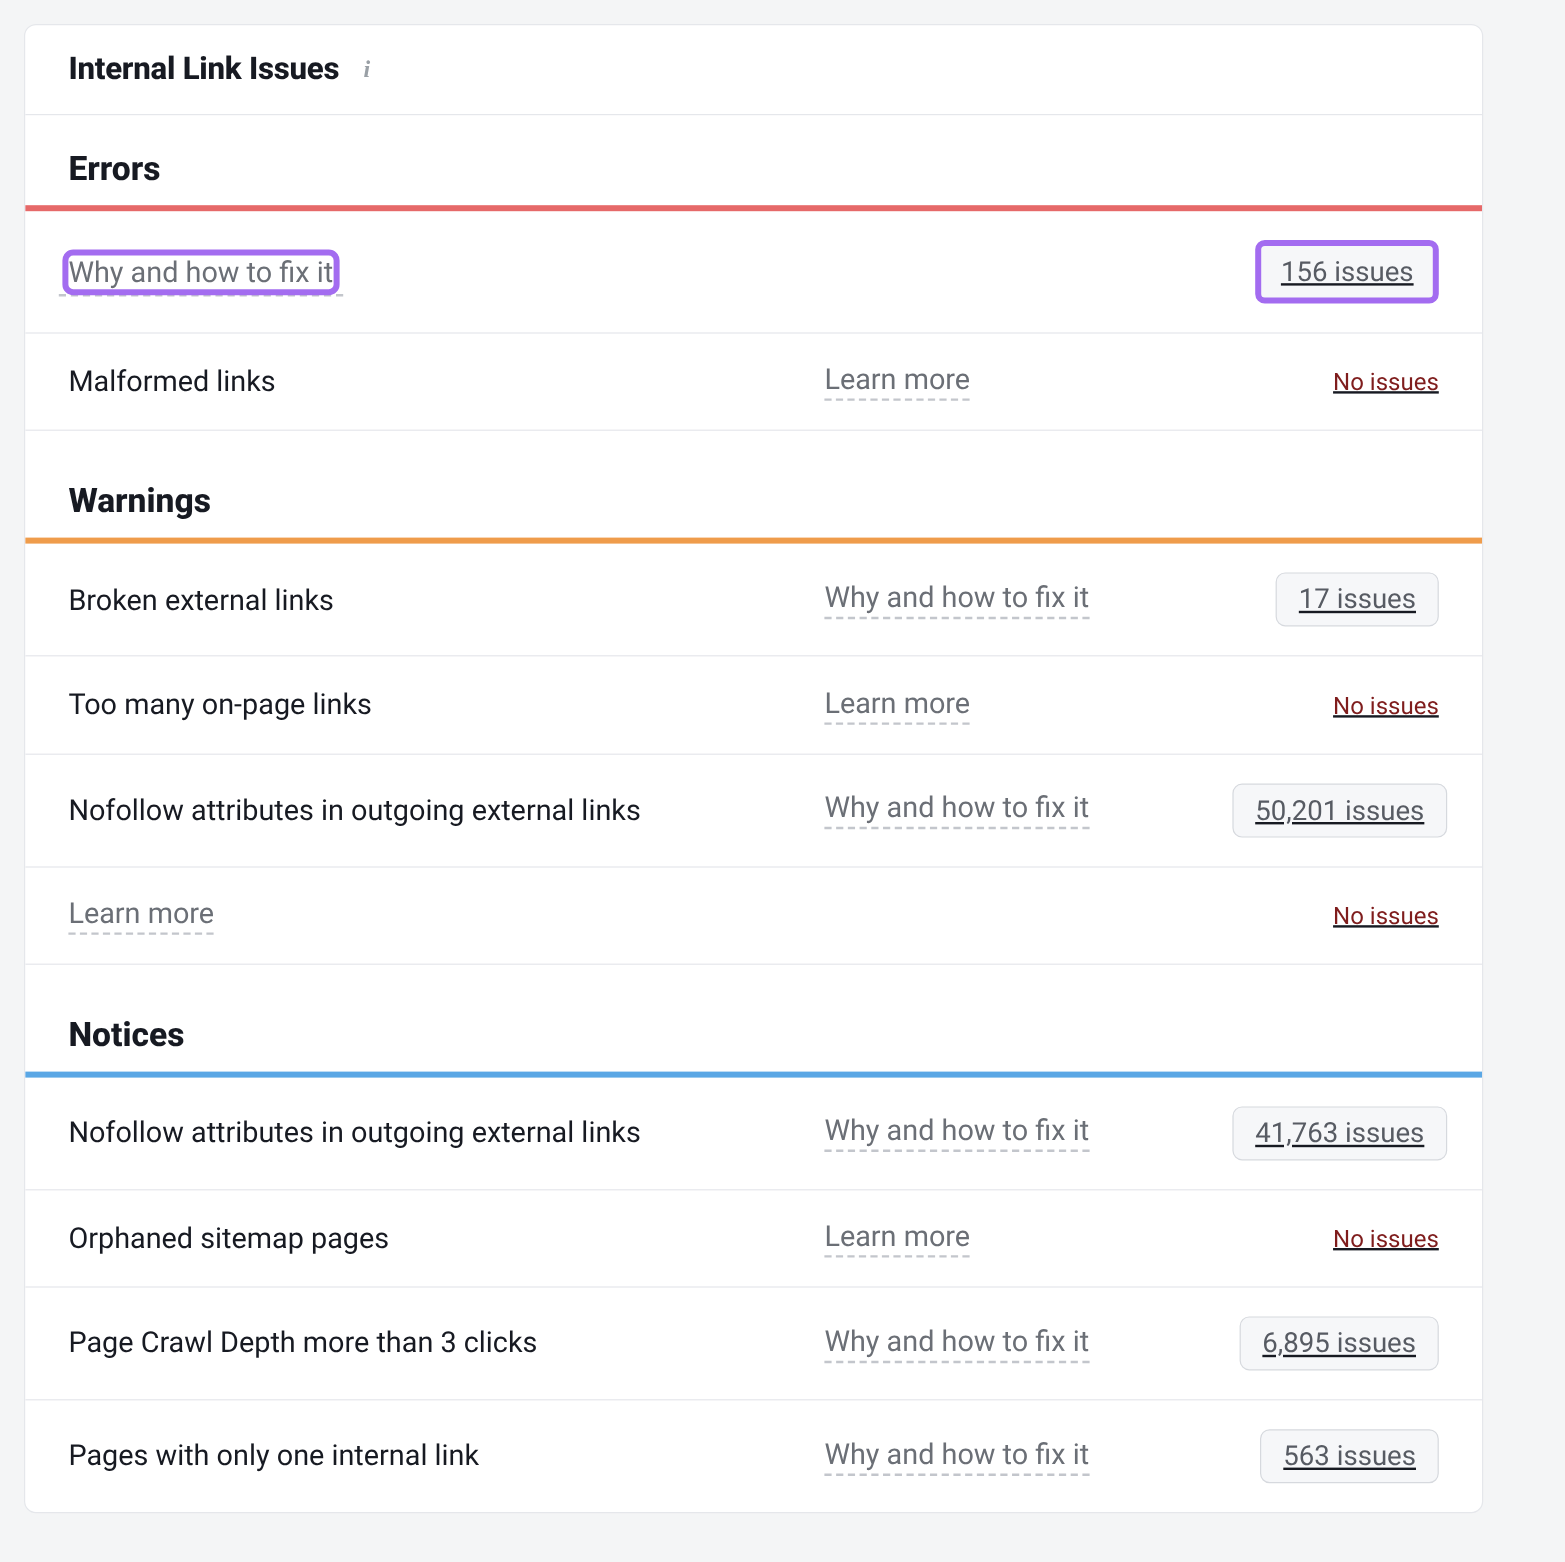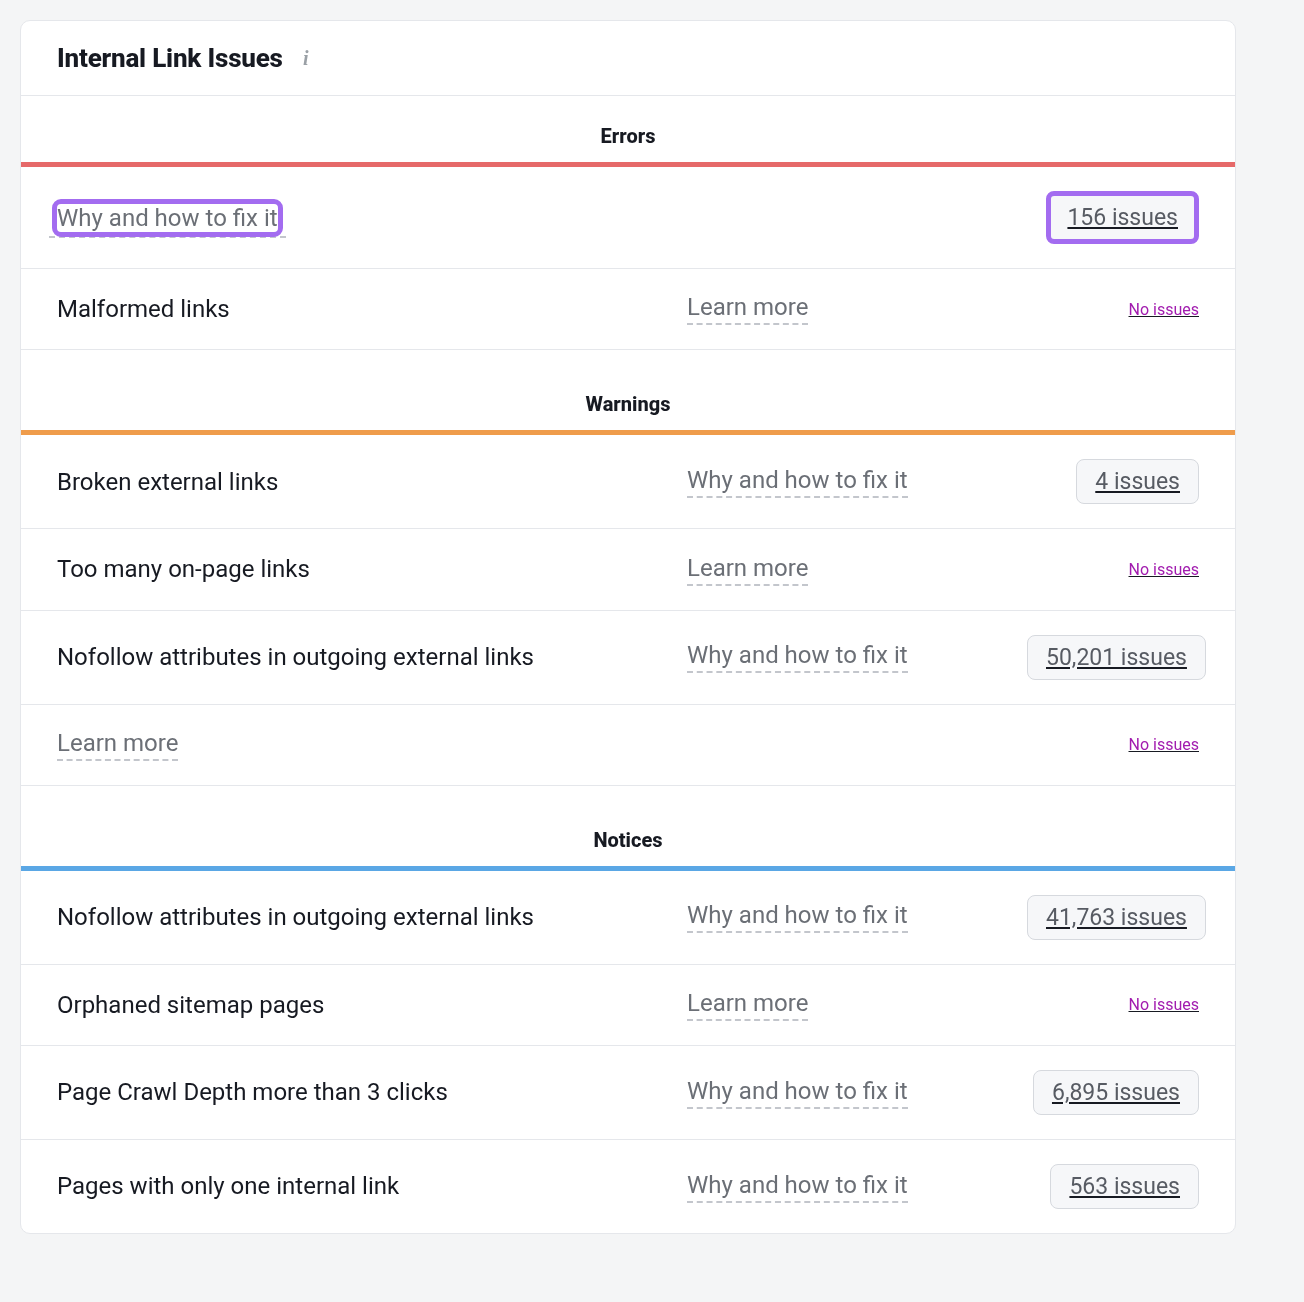--- a/index.html
+++ b/index.html
@@ -35,24 +35,23 @@
     align-items: center;
     justify-content: center;
     color: #9aa0a6;
     font-style: italic;
     font-family: Georgia, "Times New Roman", serif;
     font-size: 20px;
     font-weight: 600;
     cursor: help;
   }
   .section-heading {
-    font-size: 20px;
+    font-size: 28px;
     font-weight: 800;
     padding: 18px 36px 14px;
-    text-align: center;
   }
   .section-heading.first-sec { padding-top: 28px; }
   .section-heading.later { padding-top: 42px; }
   .divider { height: 5px; width: 100%; }
   .divider.errors   { background: #e66969; }
   .divider.warnings { background: #ef9c4b; }
   .divider.notices  { background: #5aa7e5; }
   .row {
     display: flex;
     align-items: center;
@@ -89,22 +88,22 @@
     font-size: 23px;
     color: #575b63;
     background: #f6f7f9;
     border: 1px solid #d6d9de;
     border-radius: 8px;
     padding: 8px 18px;
     cursor: pointer;
     white-space: nowrap;
   }
   .no-issues {
-    font-size: 16px;
-    color: #a21caf;
+    font-size: 20px;
+    color: #7f1d1d;
   }
   .hl-purple {
     outline: 5px solid #a36cf0;
     outline-offset: 0;
     border-radius: 4px;
   }
   .hl-purple .link-dashed {
     padding: 6px 8px 4px;
     margin: -6px -8px -6px;
   }
@@ -148,21 +147,21 @@
 
   <div class="section-heading later">Warnings</div>
   <div class="divider warnings"></div>
 
   <div class="row">
     <div class="row-name">Broken external links</div>
     <div class="row-middle">
       <span class="link-dashed">Why and how to fix it</span>
     </div>
     <div class="row-right">
-      <span class="issue-btn">4 issues</span>
+      <span class="issue-btn">17 issues</span>
     </div>
   </div>
 
   <div class="row">
     <div class="row-name">Too many on-page links</div>
     <div class="row-middle">
       <span class="link-dashed">Learn more</span>
     </div>
     <div class="row-right">
       <span class="no-issues">No issues</span>

